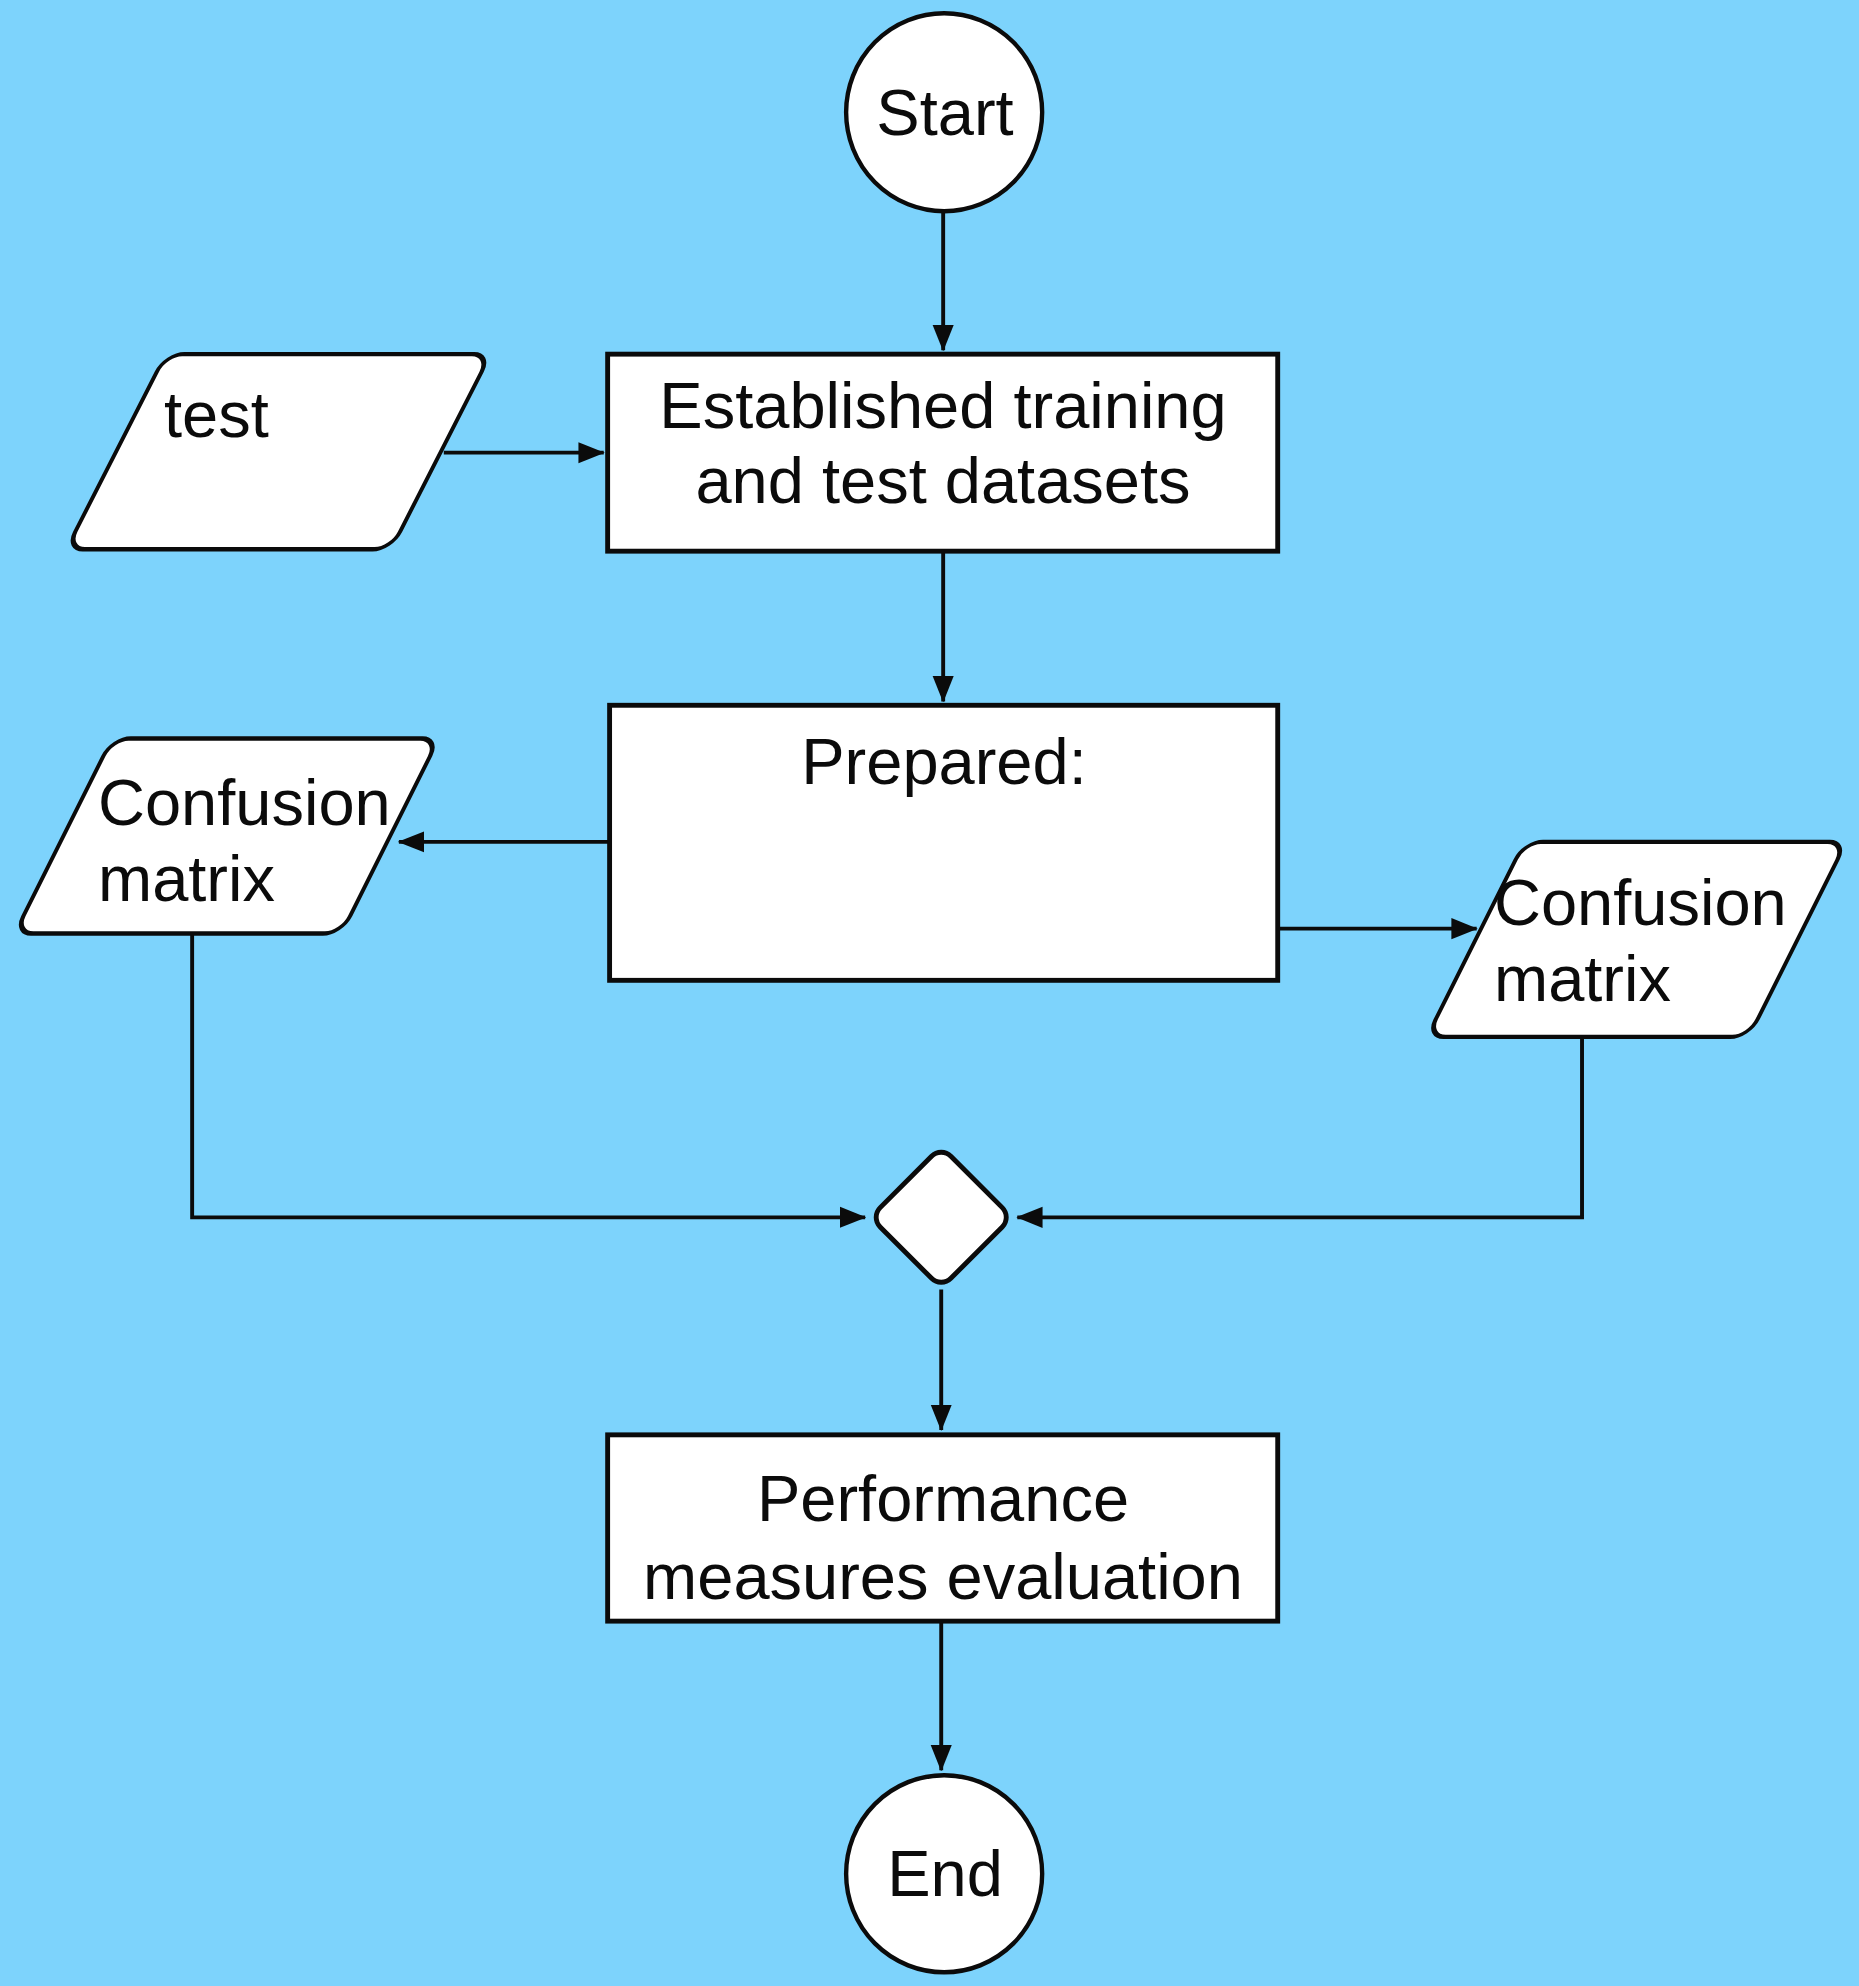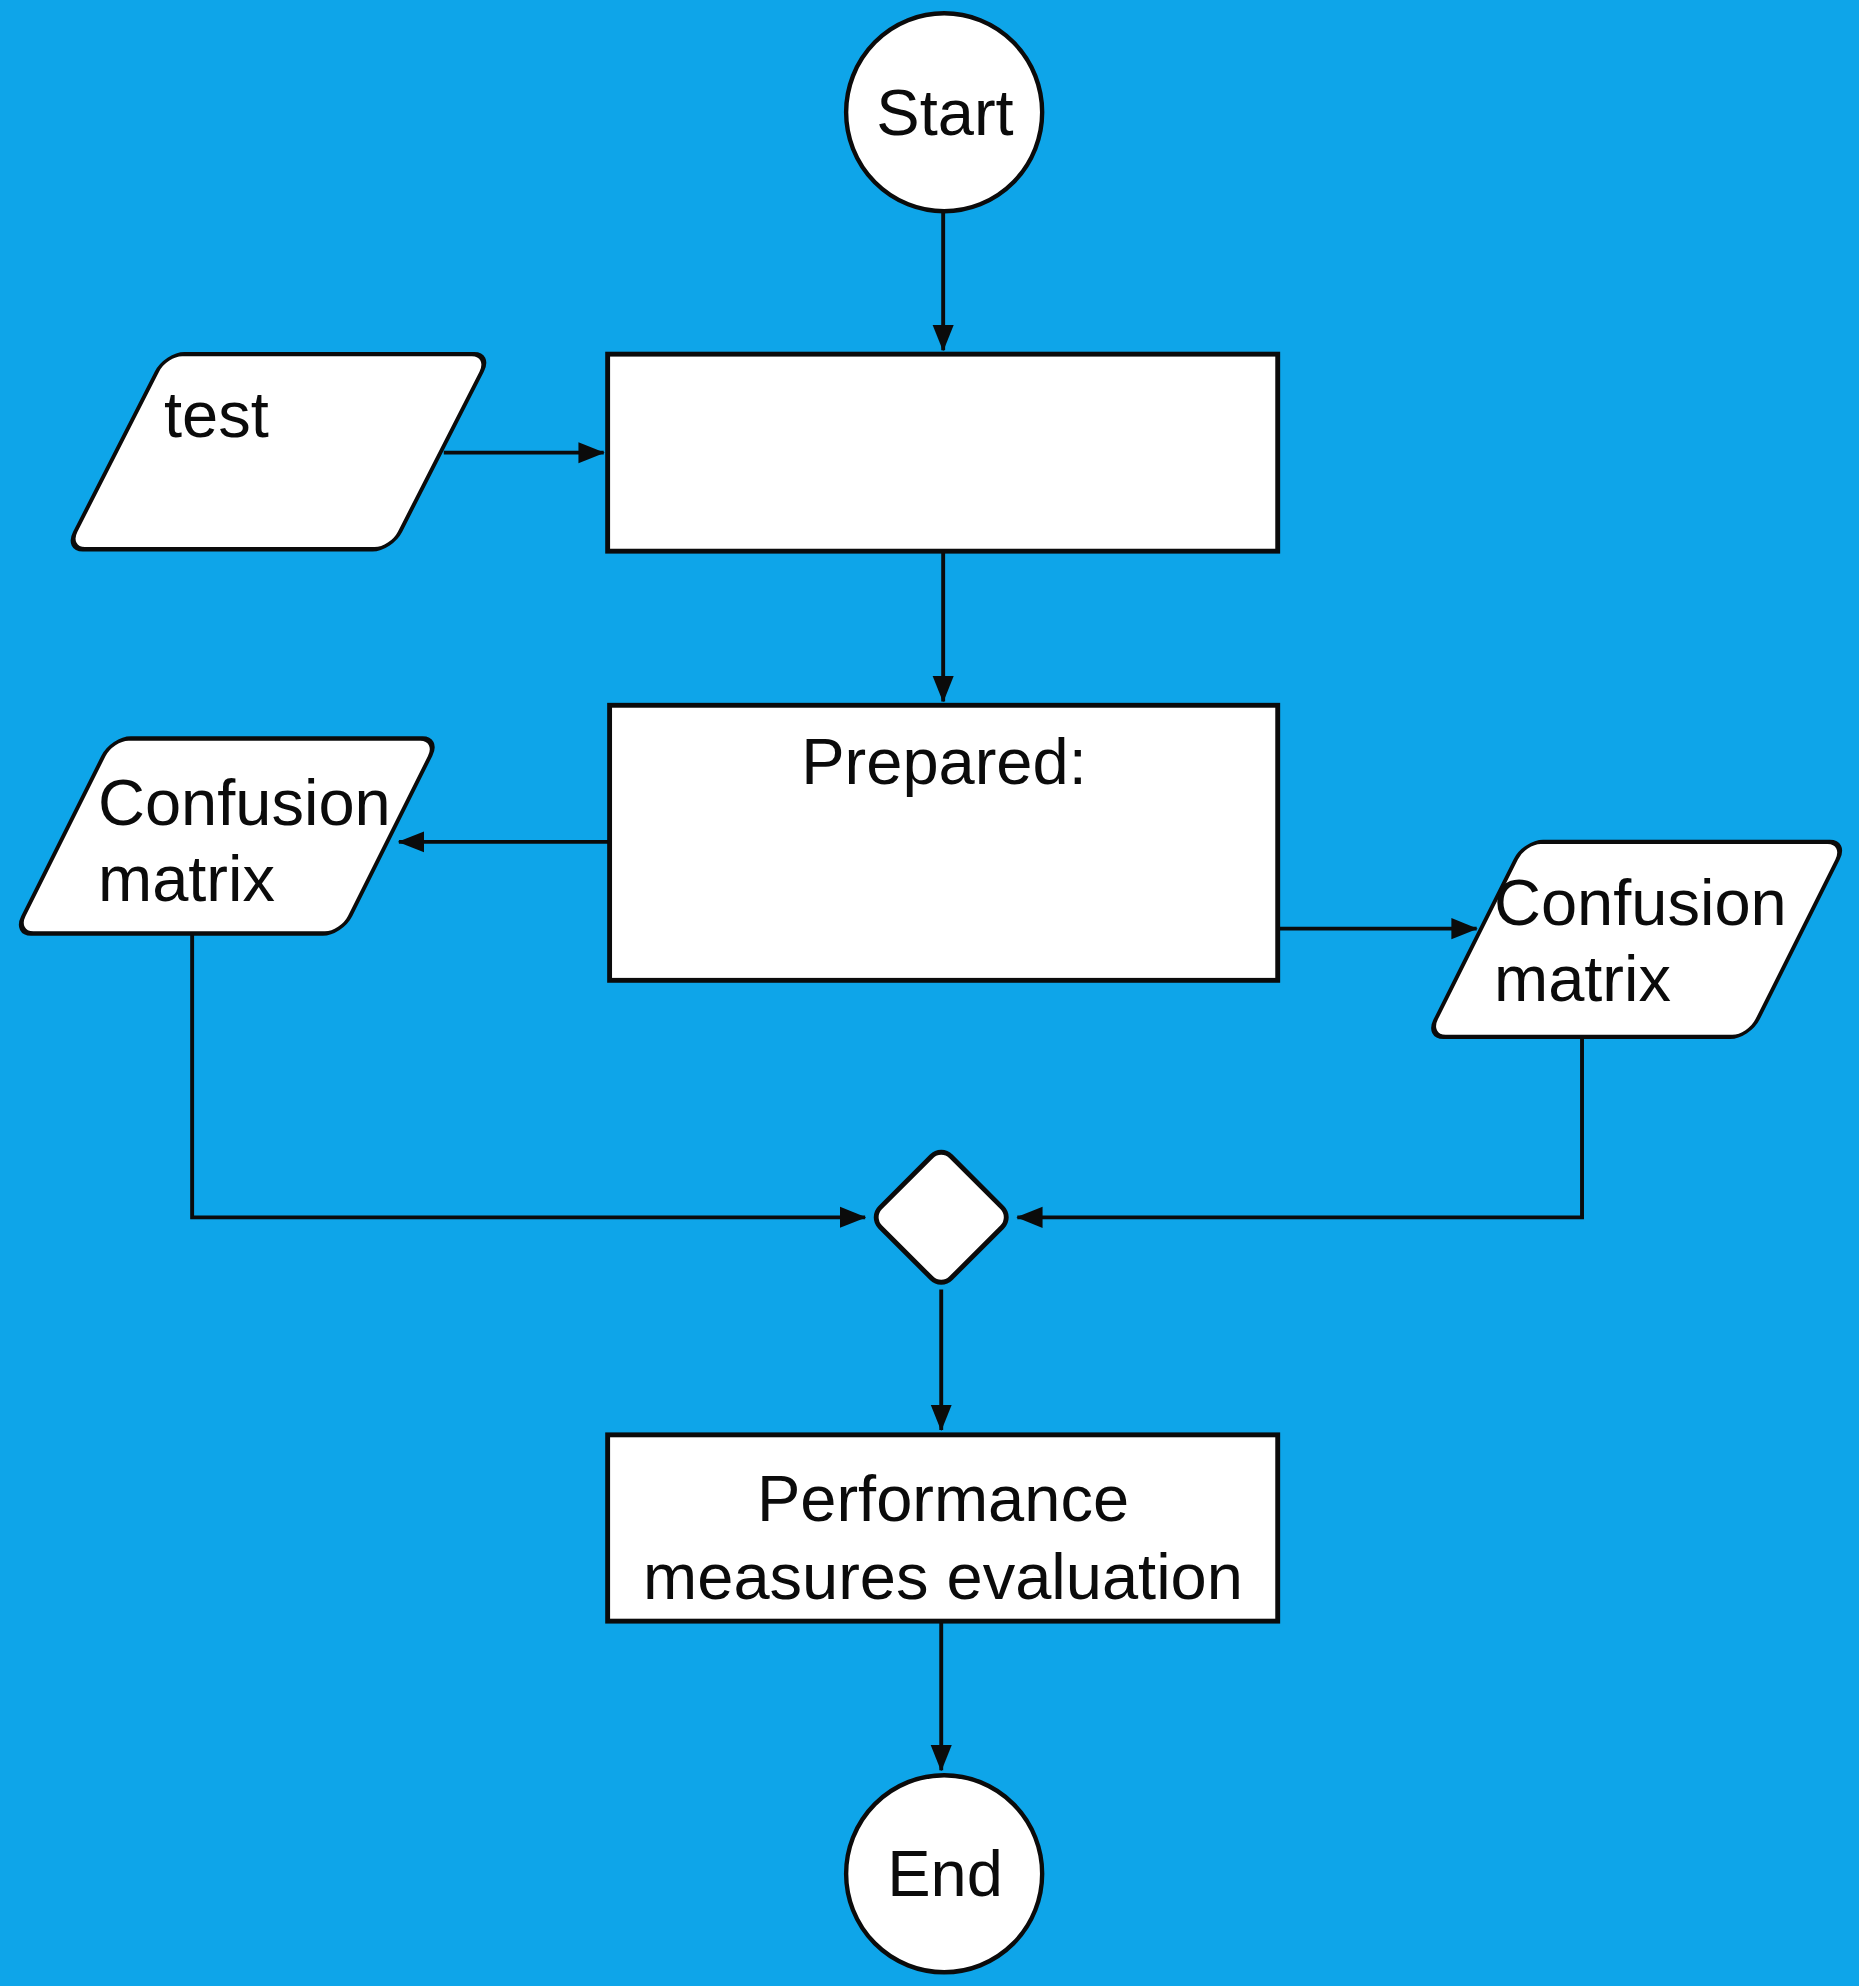--- a/index.html
+++ b/index.html
@@ -1,20 +1,20 @@
 <!DOCTYPE html>
 <html><head>
 <meta charset="utf-8">
 <style>
   html,body{margin:0;padding:0;background:#ffffff;}
   .stage{
     position:relative;
     width:1860px;
     height:1987px;
-    background:#0ea5e9;
+    background:#7dd3fc;
     font-family:"Liberation Sans","DejaVu Sans",sans-serif;
     color:#0b0b0b;
     overflow:hidden;
   }
   .stage svg{position:absolute;left:0;top:0;}
   .shape{fill:#ffffff;stroke:#0b0b0b;}
   .edge{fill:none;stroke:#0b0b0b;stroke-width:4;}
   .lbl{
     position:absolute;
     font-size:65px;
@@ -78,20 +78,24 @@
   </svg>
 
   <div class="lbl lbl-start">
     <span>Start</span>
   </div>
 
   <div class="lbl lbl-prepared">
     <span class="ln">test</span>
   </div>
 
+  <div class="lbl lbl-established center">
+    <span class="ln">Established training</span>
+    <span class="ln">and test datasets</span>
+  </div>
 
   <div class="lbl lbl-testing center">
     <span class="ln">Prepared:</span>
   </div>
 
   <div class="lbl lbl-confusion-left">
     <span class="ln">Confusion</span>
     <span class="ln">matrix</span>
   </div>
 

